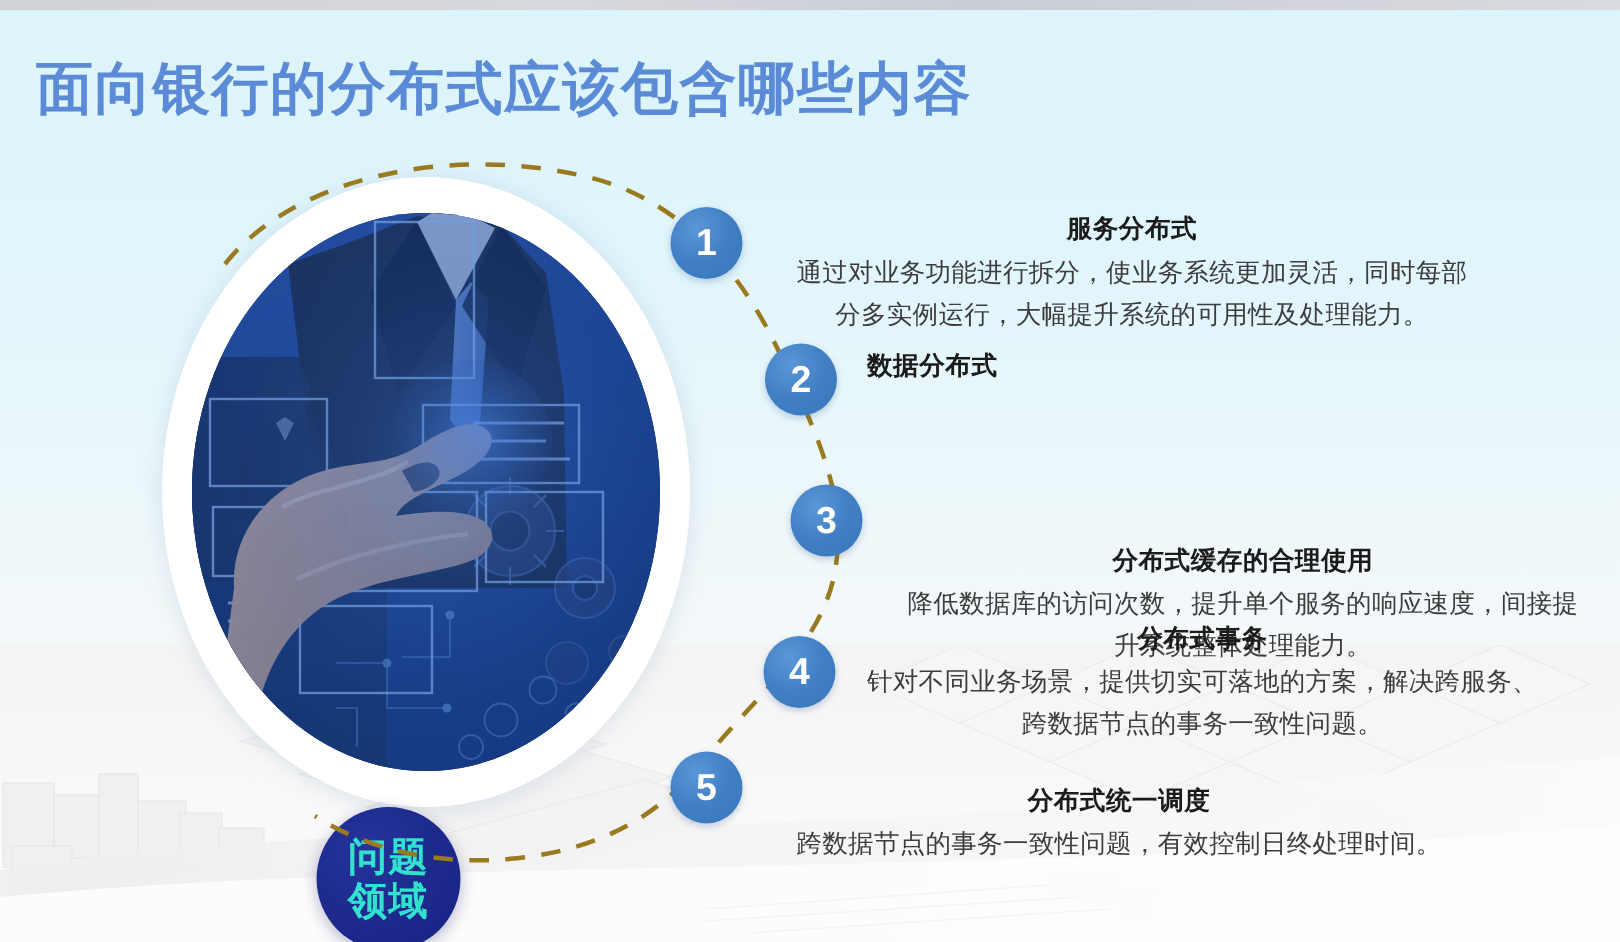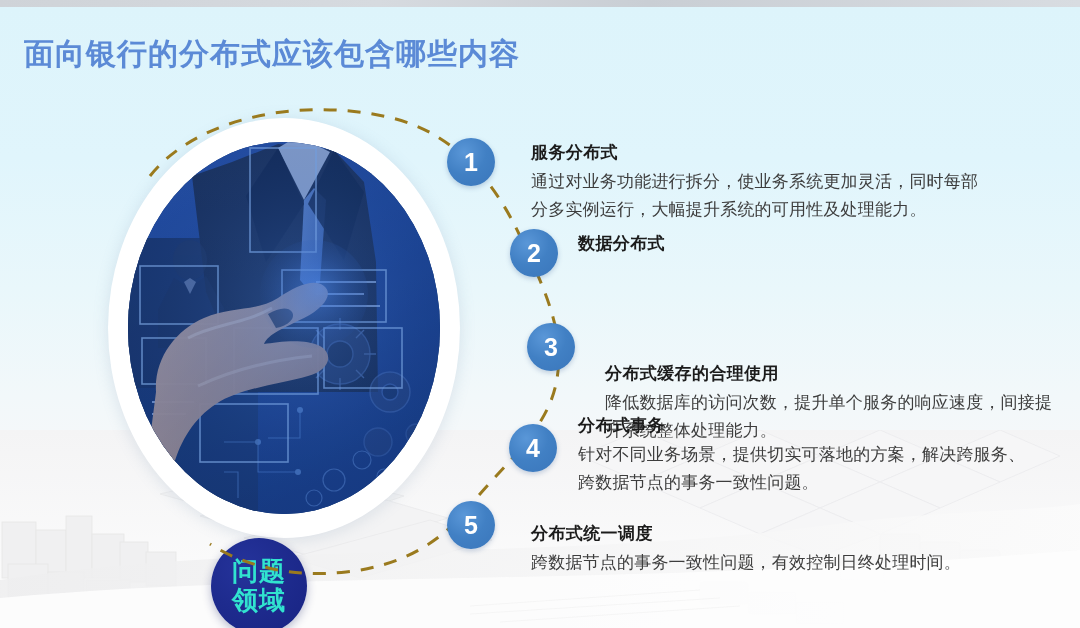--- a/index.html
+++ b/index.html
@@ -46,21 +46,21 @@
         #fcfcfc 100%);
   }
   
   .cubes { position:absolute; left:0; top:430px; width:1080px; height:198px; overflow:hidden; }
   .cubes svg { display:block; }
 
   
   .title {
     position: absolute;
     left: 24px; top: 34px;
-    font-size: 30px;
+    font-size: 38px;
     font-weight: bold;
     letter-spacing: 1px;
     color: #5b8ad6;
     white-space: nowrap;
   }
 
   
   .photo-wrap {
     position: absolute;
     left: 108px; top: 118px;
@@ -115,21 +115,21 @@
     border-radius: 50%;
     background: radial-gradient(circle at 36% 30%, #5a97d8 0%, #4180c4 48%, #3a76bb 100%);
     color: #ffffff;
     font-size: 25px;
     font-weight: bold;
     display: flex;
     align-items: center;
     justify-content: center;
     box-shadow: 0 2px 5px rgba(40,80,140,0.25);
   }
-  .block { position: absolute; }
+  .block { position: absolute; text-align: center; }
   .block h3 {
     margin: 0 0 4px 0;
     font-size: 17px;
     font-weight: bold;
     color: #1b1b1b;
     letter-spacing: 0.4px;
   }
   .block p {
     margin: 0;
     font-size: 17px;

